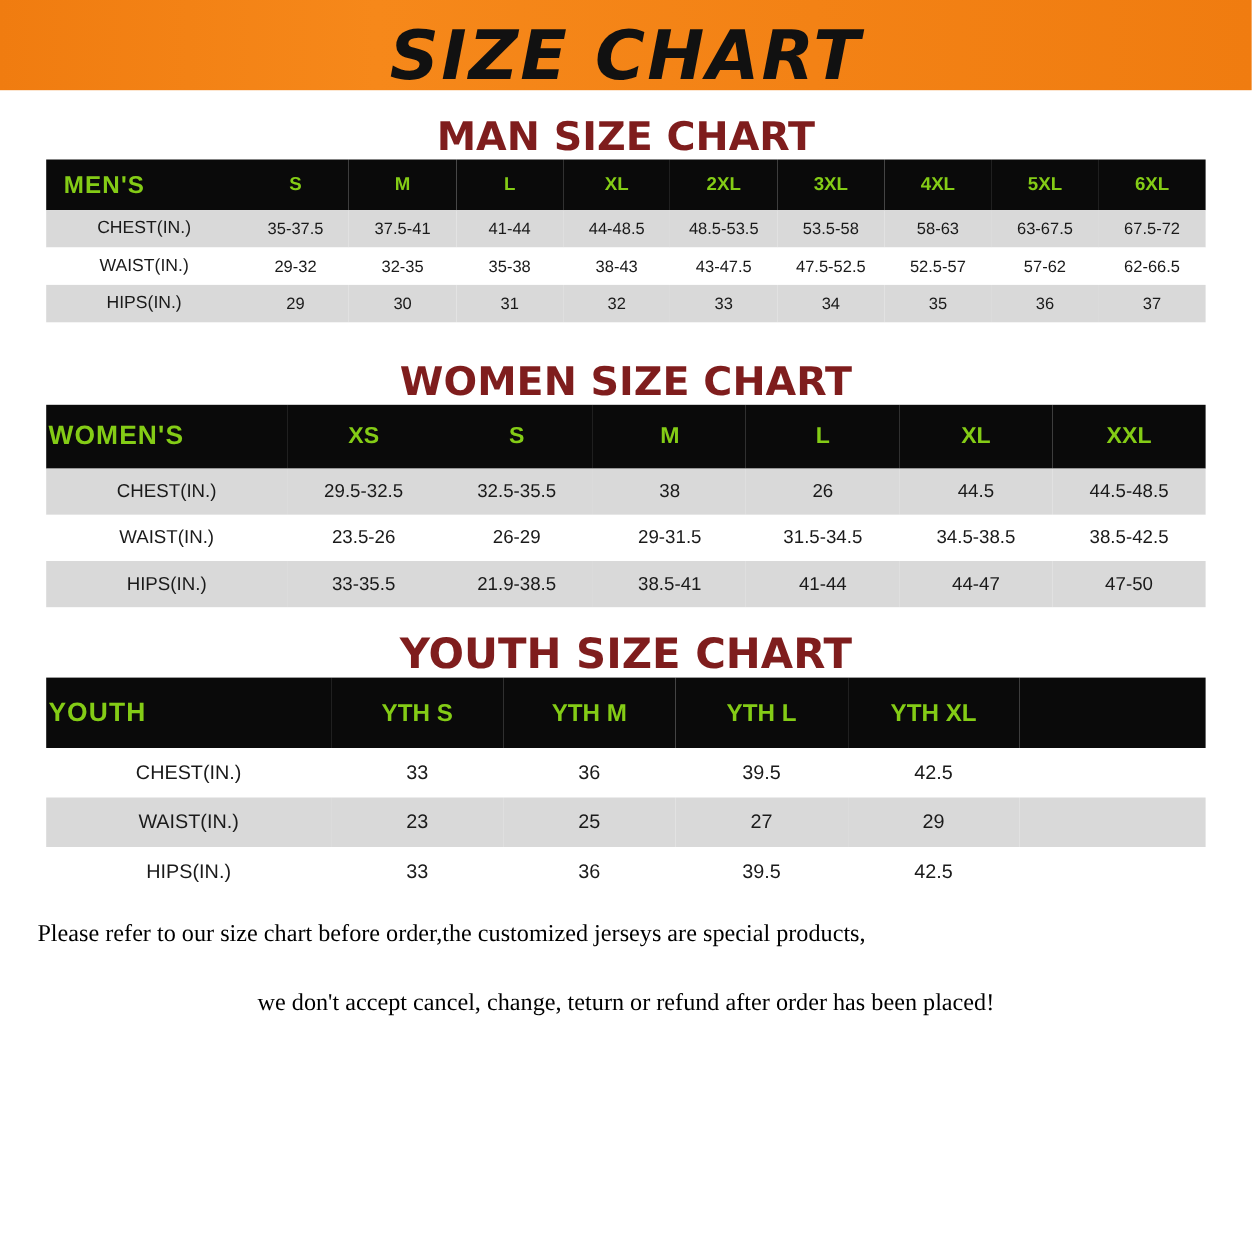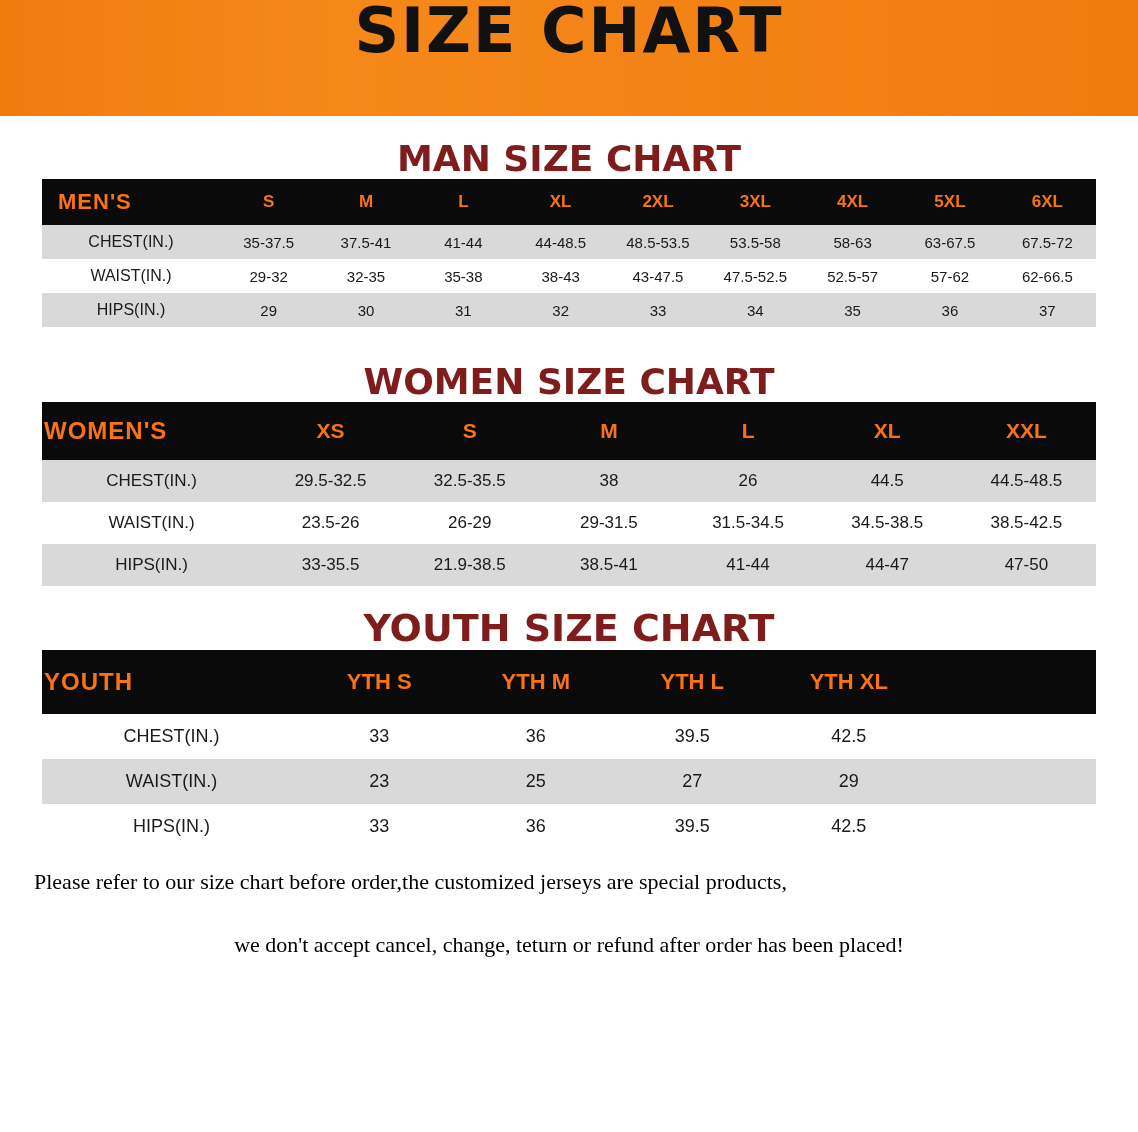--- a/index.html
+++ b/index.html
@@ -9,25 +9,26 @@
   body {
     width: 1138px;
     height: 1132px;
     background: #ffffff;
     font-family: "Liberation Sans", sans-serif;
     overflow: hidden;
   }
 
   
   .banner {
-    height: 116px;
+    height: 82px;
     background: linear-gradient(90deg, #f07c10 0%, #f6881a 30%, #f07c10 100%);
     display: flex;
-    align-items: flex-start;
+    align-items: flex-end;
     justify-content: center;
+    font-style: italic;
   }
   .banner-title {
     font-family: "DejaVu Sans", sans-serif;
     font-weight: bold;
     font-size: 62px;
     letter-spacing: 2px;
     color: #111111;
     line-height: 1;
   }
 
@@ -48,21 +49,21 @@
     box-sizing: border-box;
     width: 100%;
   }
   table.size {
     border-collapse: collapse;
     width: 100%;
     table-layout: fixed;
   }
   table.size thead th {
     background: #0a0a0a;
-    color: #f97316;
+    color: #84cc16;
     font-family: "Liberation Sans", sans-serif;
     font-weight: bold;
     text-align: center;
     padding: 10px 2px;
   }
   table.size thead th.rowlabel {
     text-align: left;
     padding-left: 16px;
     letter-spacing: 1px;
   }

